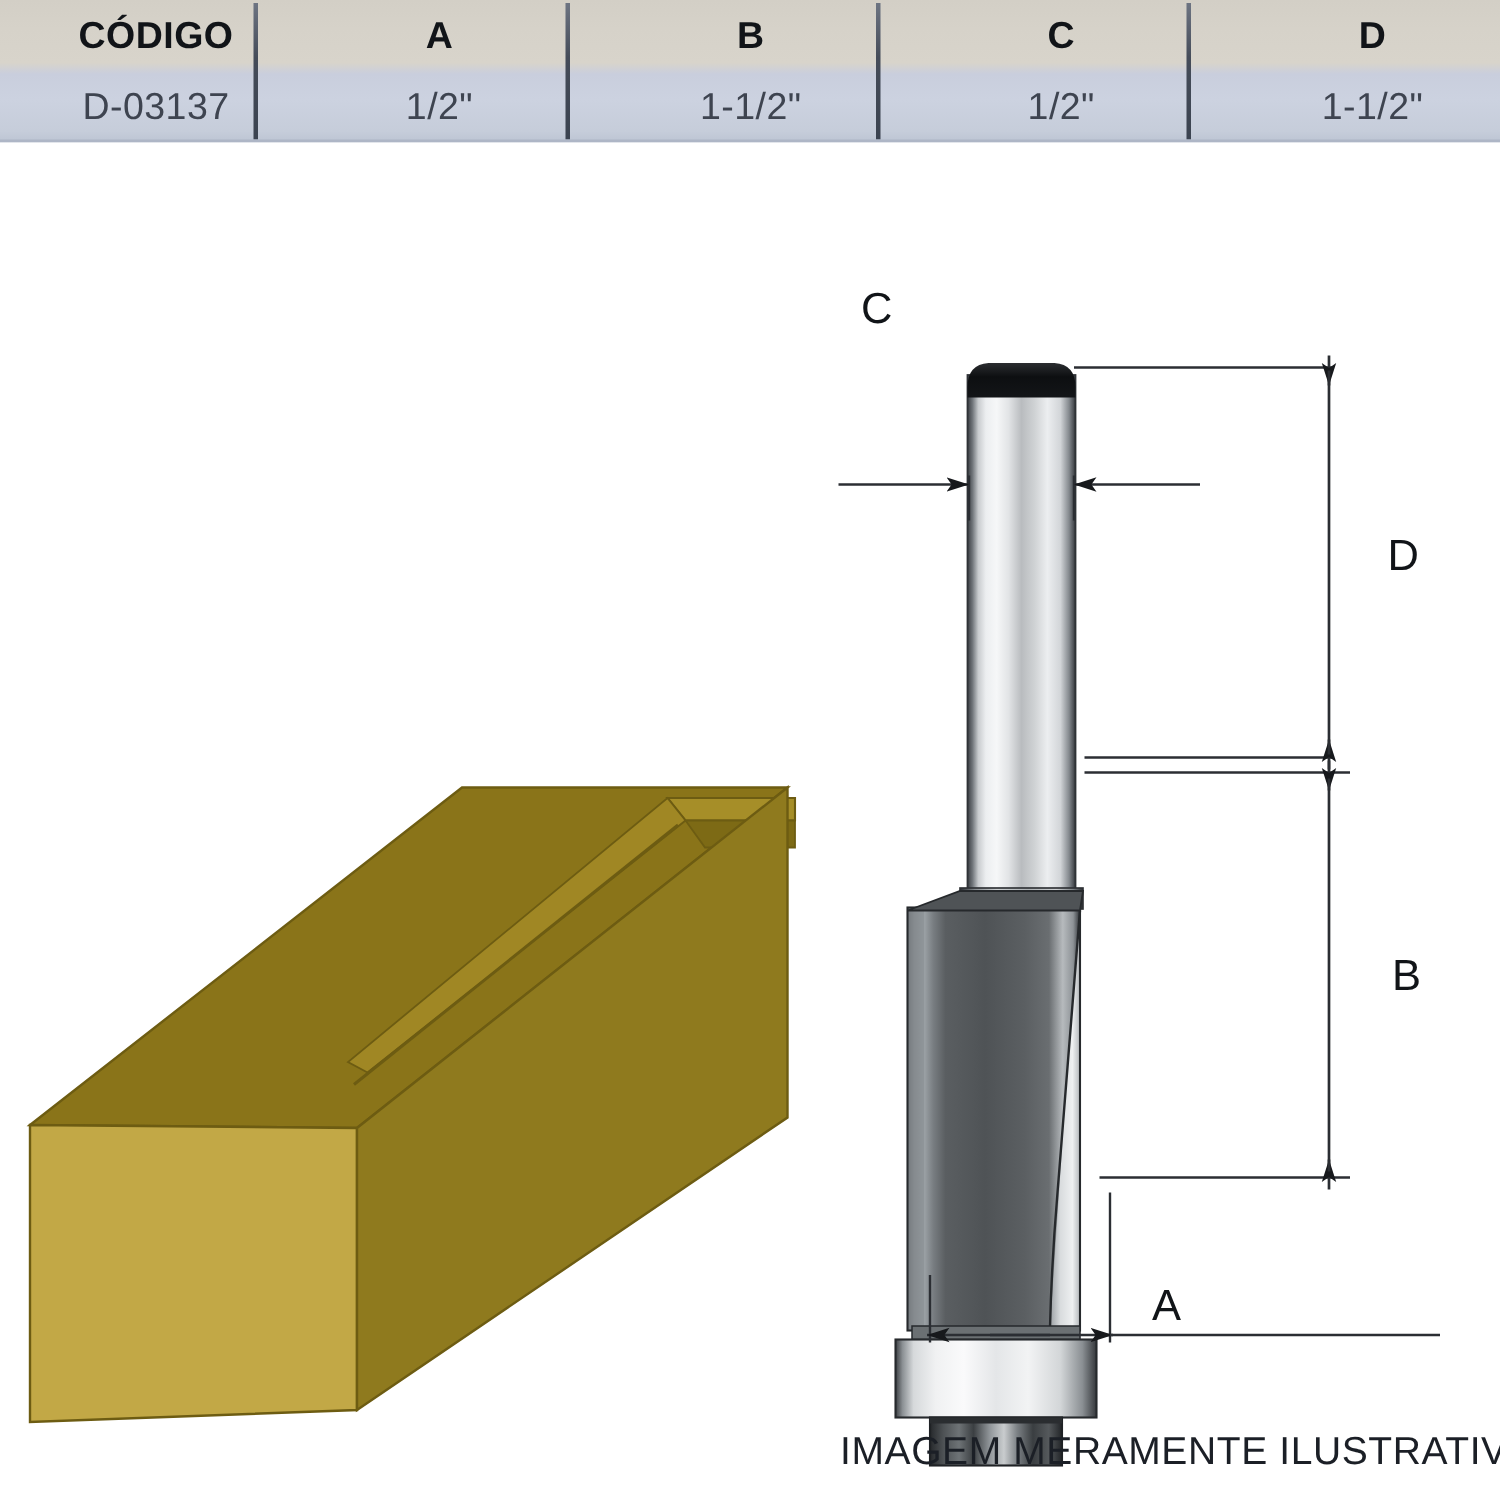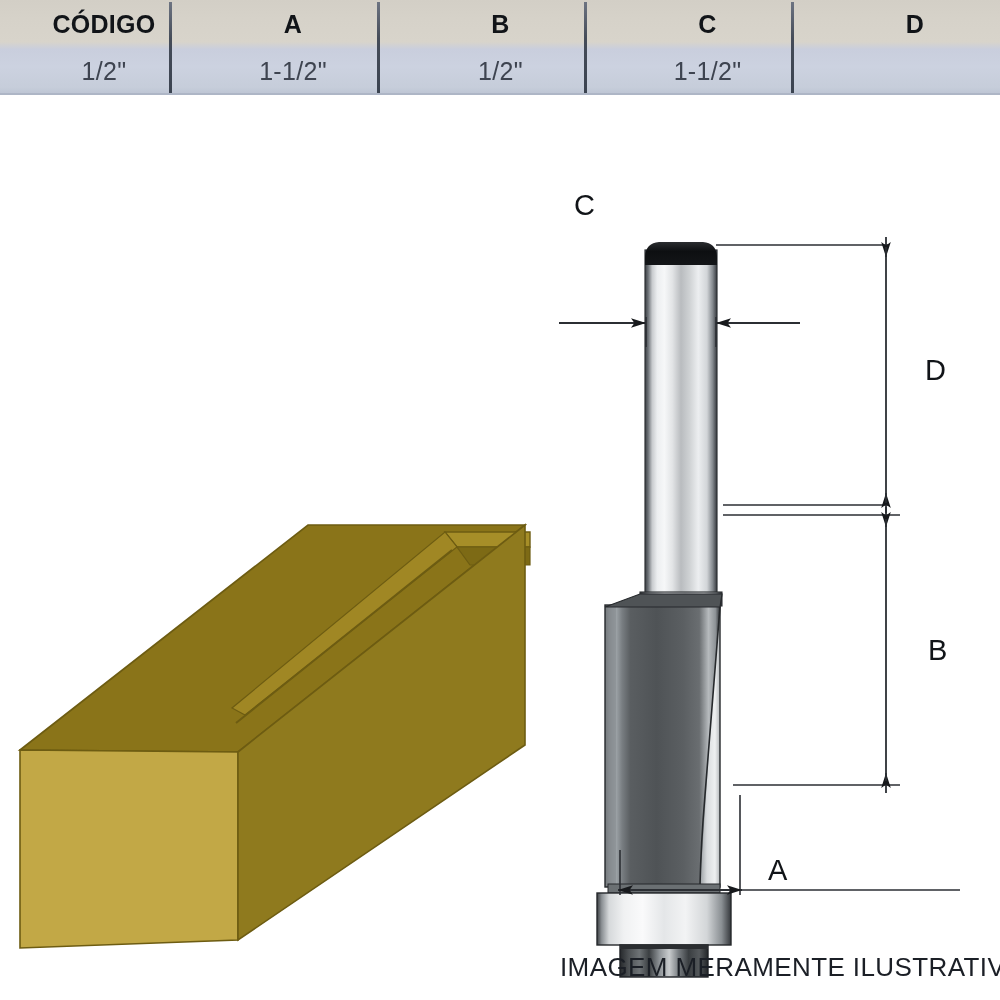--- a/index.html
+++ b/index.html
@@ -108,20 +108,21 @@
 <body>
 
 <div class="spec-table">
   <div class="spec-grid">
     <div class="spec-cell head">CÓDIGO</div>
     <div class="spec-cell head">A</div>
     <div class="spec-cell head">B</div>
     <div class="spec-cell head">C</div>
     <div class="spec-cell head">D</div>
 
+    <div class="spec-cell val">D-03137</div>
     <div class="spec-cell val">1/2"</div>
     <div class="spec-cell val">1-1/2"</div>
     <div class="spec-cell val">1/2"</div>
     <div class="spec-cell val">1-1/2"</div>
   </div>
 
   <div class="vsep" style="left:169px"></div>
   <div class="vsep" style="left:377px"></div>
   <div class="vsep" style="left:584px"></div>
   <div class="vsep" style="left:791px"></div>

